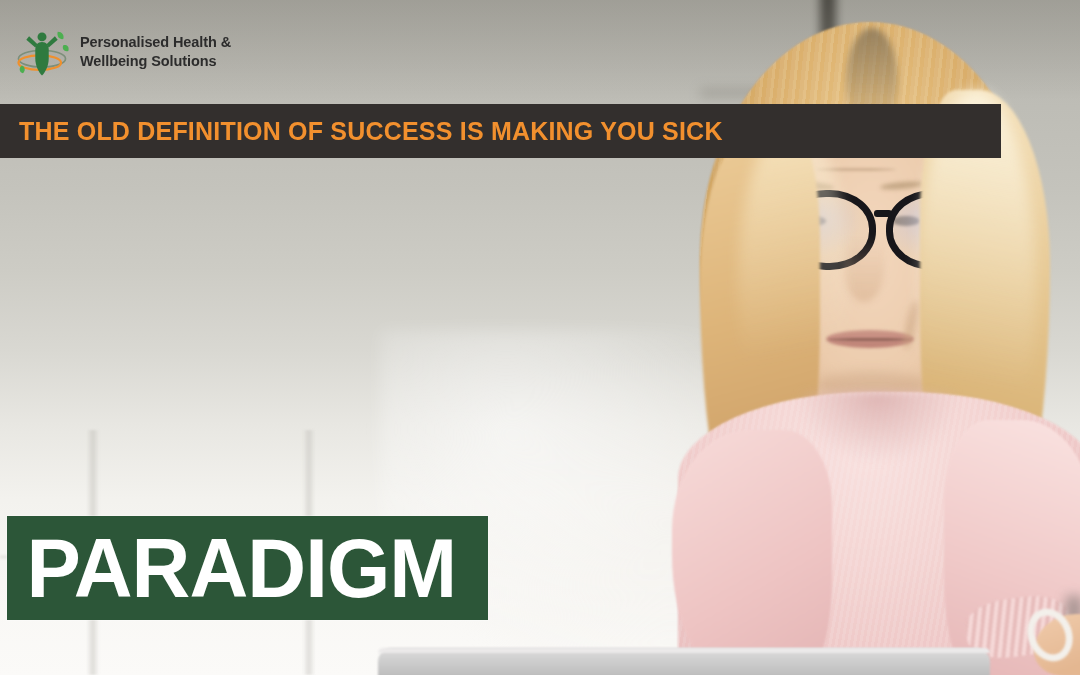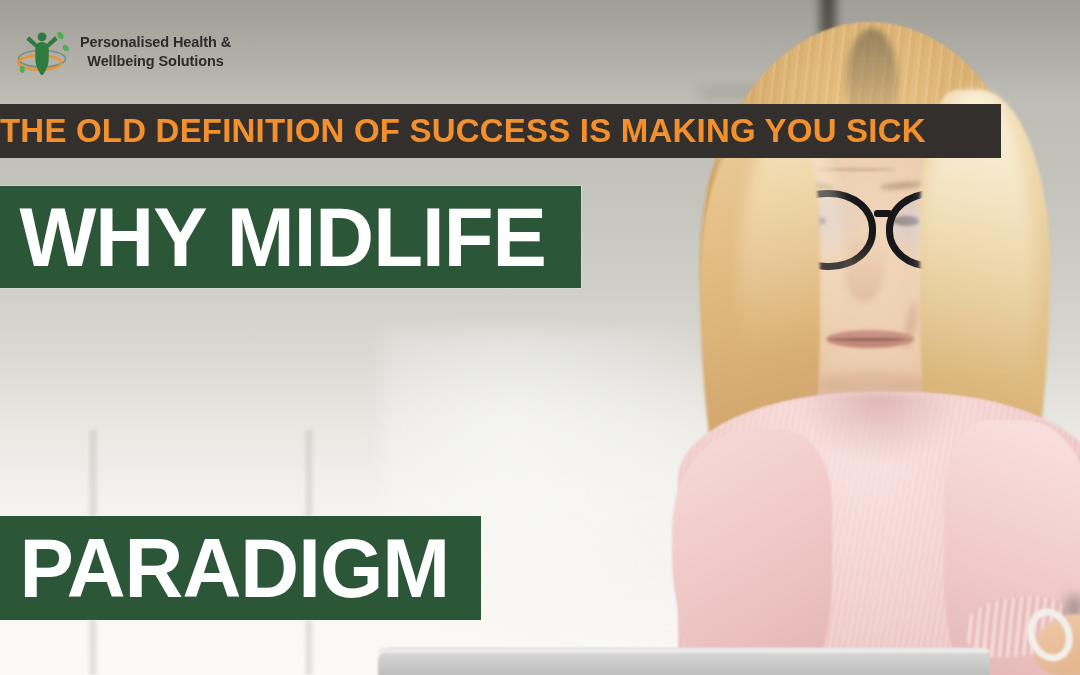--- a/index.html
+++ b/index.html
@@ -252,43 +252,43 @@
   .laptop-edge {
     position:absolute; left:378px; top:648px; width:612px; height:5px;
     background:#eceaea; border-radius:14px 14px 0 0; filter:blur(1.2px);
   }
 
   
   .logo {
     position:absolute; left:14px; top:24px;
     display:flex; align-items:center; gap:10px;
     z-index:6;
-    text-align:center;
   }
   .logo-mark { width:56px; height:56px; flex:none; }
   .logo-text {
     color:#2c2c2c;
     font-size:14.5px; font-weight:bold; line-height:1.28;
     letter-spacing:-0.1px;
     white-space:pre-line;
   }
 
   
   .kicker {
     position:absolute; left:0; top:104px; height:54px;
     width:1001px;
     background:#332f2d;
     display:flex; align-items:center;
     z-index:5;
   }
   .kicker-text {
     color:#f2902e;
-    font-size:33px;
+    font-size:25px;
     font-weight:bold;
     letter-spacing:0.2px;
+    padding-left:19px;
     white-space:nowrap;
   }
 
   .headline { position:absolute; left:0; z-index:5; }
   .hl-bar {
     background:#2c5638;
     display:flex; align-items:center;
     box-shadow:0 0 0 1px rgba(255,255,255,.28);
   }
   .hl-bar span {
@@ -298,21 +298,21 @@
     line-height:1;
     letter-spacing:-1px;
     padding:0 18px 0 20px;
     white-space:nowrap;
     transform:scaleX(.97);
     transform-origin:left center;
   }
   #hl1 { top:186px; }
   #hl2 { top:296px; }
   #hl3 { top:410px; }
-  #hl4 { top:516px; }
+  #hl4 { top:516px;padding-left:7px; }
   #hl1 .hl-bar { height:102px; }
   #hl2 .hl-bar { height:102px; }
   #hl3 .hl-bar { height:100px; }
   #hl4 .hl-bar { height:104px; }
 </style>
 </head>
 <body>
 
 <div id="stage">
 
@@ -384,24 +384,19 @@
       <path d="M14 74 C8 78 9 86 16 88 C21 83 20 76 14 74 Z" fill="#4caf50"></path>
     </svg>
     <div class="logo-text">Personalised Health &amp;
 Wellbeing Solutions</div>
   </div>
 
   <div class="kicker">
     <div class="kicker-text">THE OLD DEFINITION OF SUCCESS IS MAKING YOU SICK</div>
   </div>
 
-  <div class="headline" id="hl1">
-    <div class="hl-bar">
-      <span>WHY MIDLIFE</span>
-    </div>
-  </div>
   <div class="headline" id="hl4">
     <div class="hl-bar">
       <span>PARADIGM</span>
     </div>
   </div>
 
 </div>
 
 </body></html>

